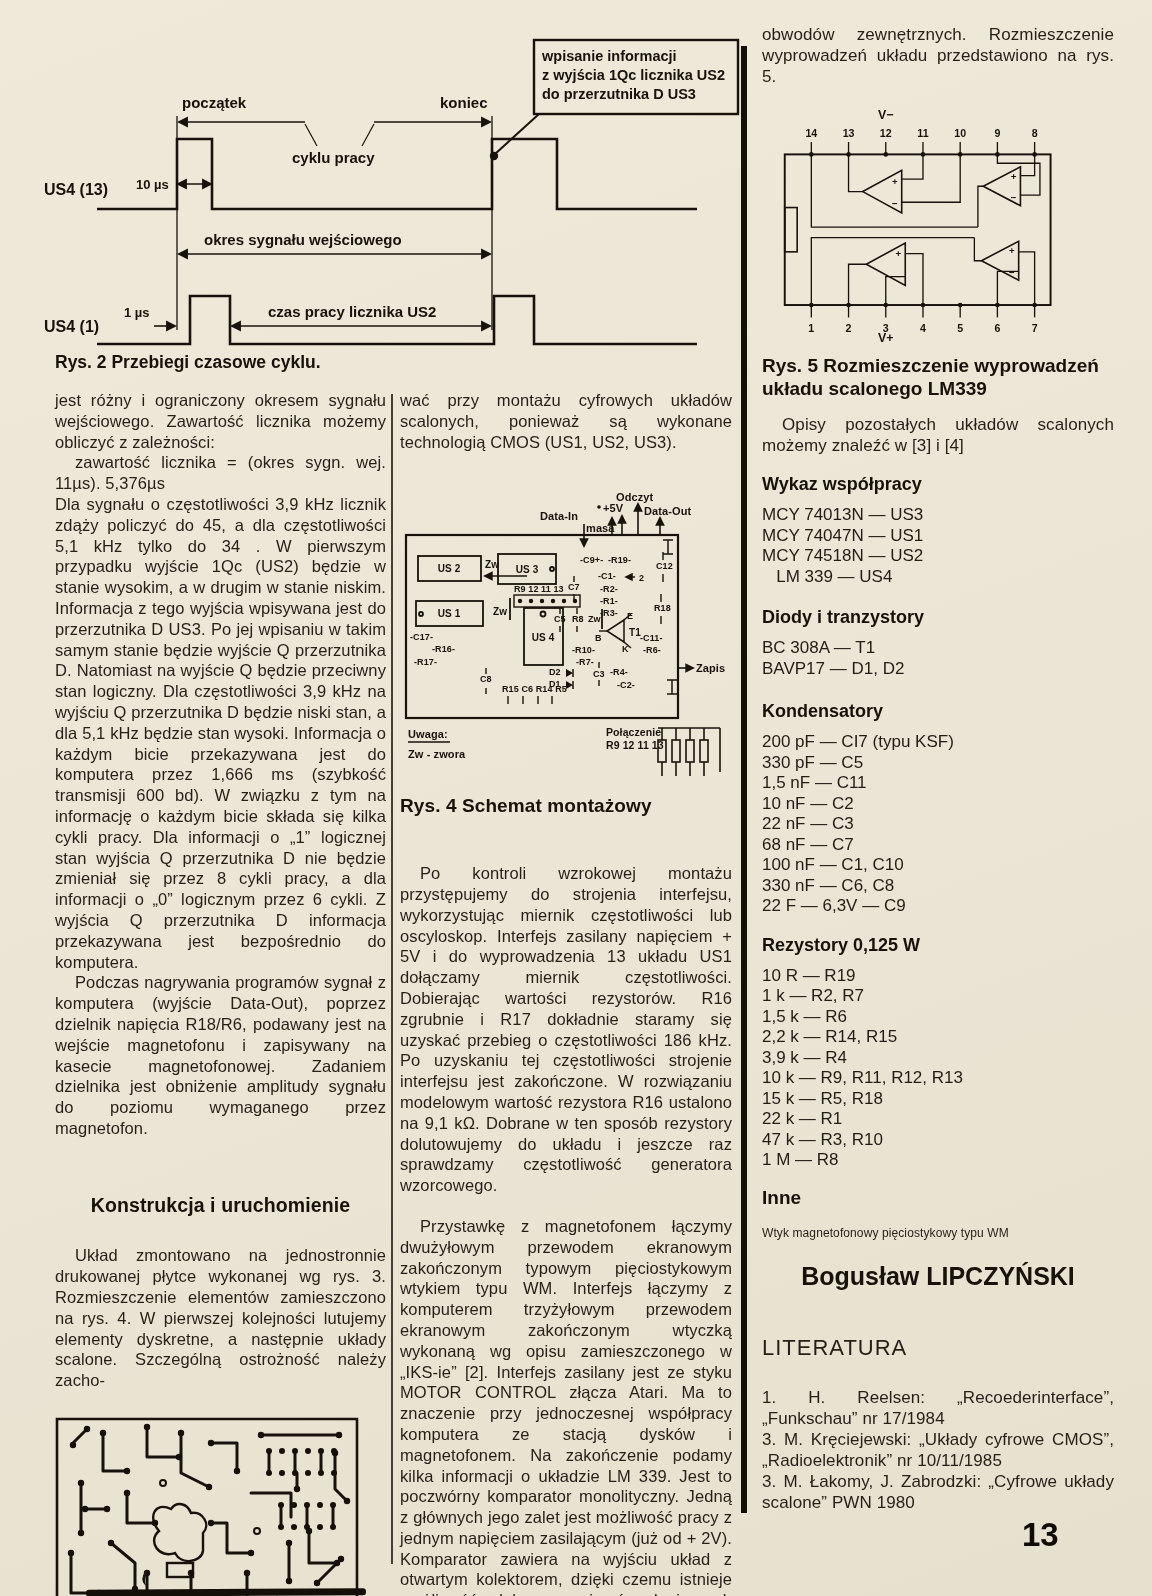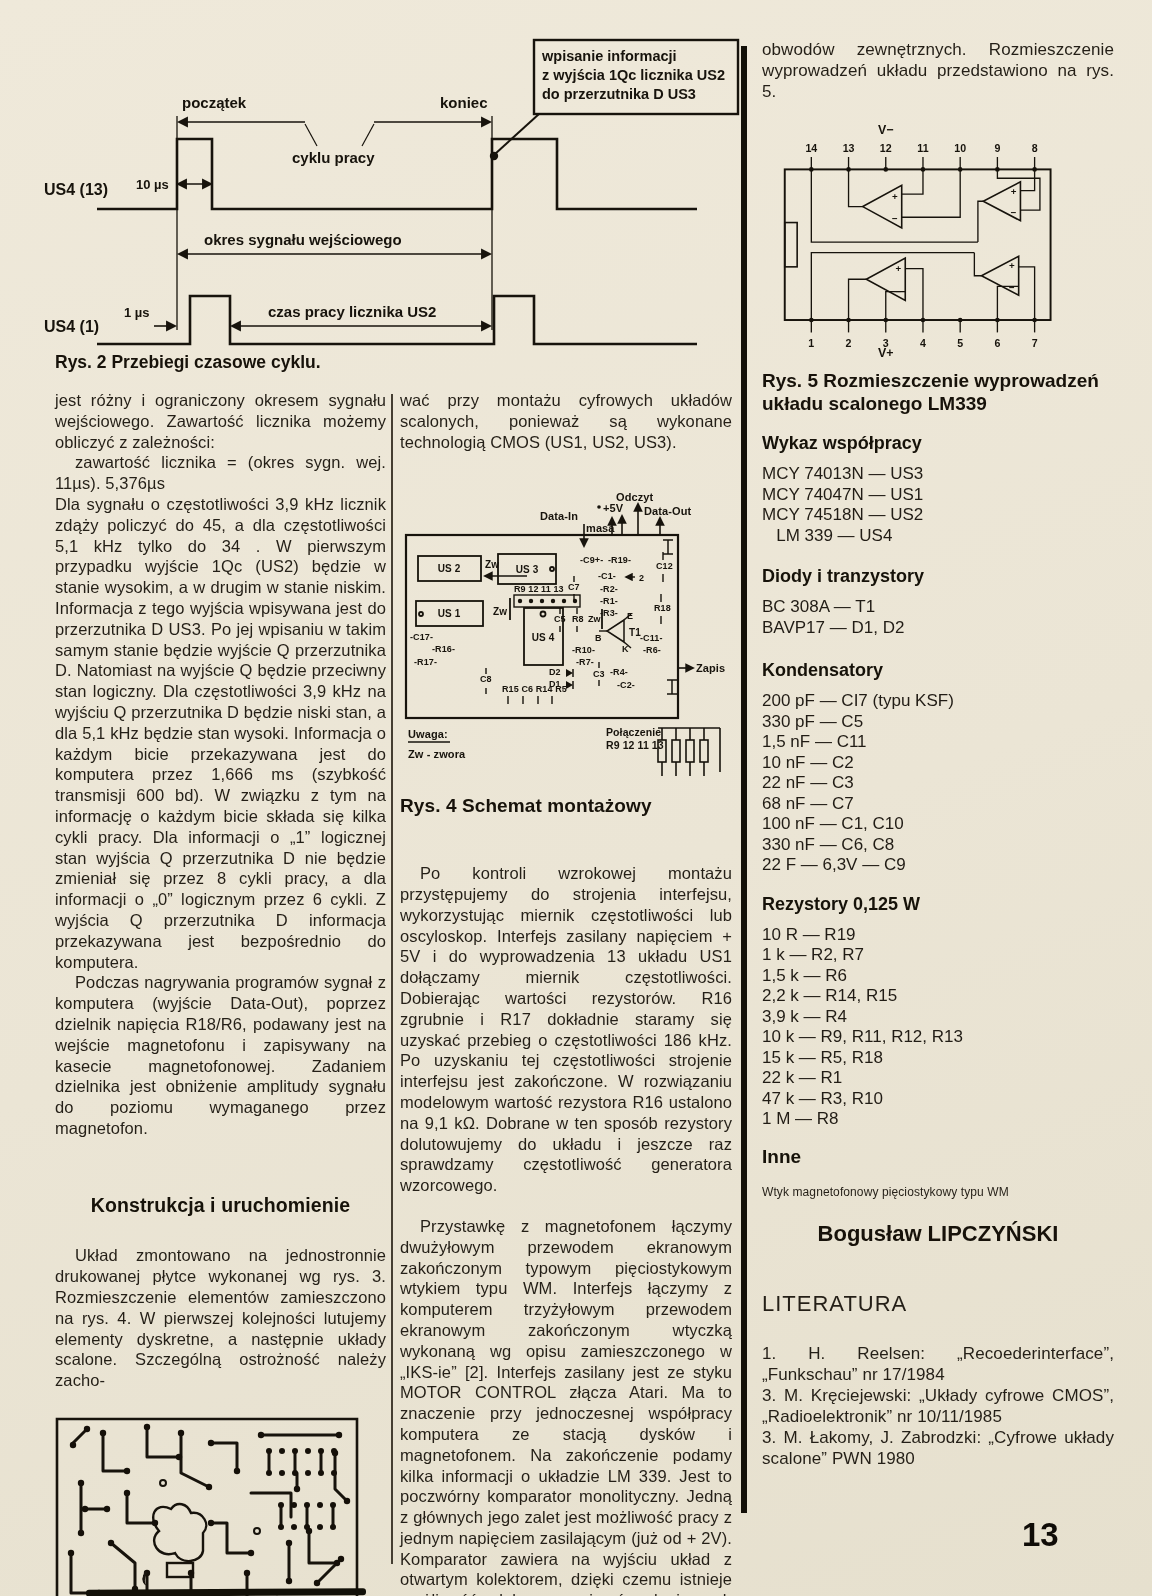--- a/index.html
+++ b/index.html
@@ -12,21 +12,21 @@
   .body-text { font-size:16.5px; line-height:20.8px; text-align:justify; letter-spacing:0.1px; color:#241f17; }
   .body-text p { margin:0; }
   .indent { text-indent:20px; }
   .colhead { font-weight:700; font-size:19.5px; text-align:center; color:#161209; }
   .parthead { font-weight:700; font-size:18px; color:#161209; }
   .pitem { font-size:17px; line-height:20.5px; white-space:pre-wrap; }
   .figcap { font-weight:700; font-size:17.5px; color:#17120a; }
   .figcap-lg { font-weight:700; font-size:19px; color:#17120a; }
   .rule-thick { background:#131008; }
   .rule-thin { background:#453e32; }
-  .author { font-weight:700; font-size:22px; text-align:center; color:#17120a; }
+  .author { font-weight:700; font-size:25px; text-align:center; color:#17120a; }
   .lit-head { font-size:22px; letter-spacing:1px; color:#241f17; }
   .pageno { font-weight:700; font-size:33px; color:#0f0c07; }
   svg { display:block; }
   svg text { font-family:"Liberation Sans",sans-serif; fill:#17130c; }
   .svb { font-weight:700; }
   .ln { stroke:#17130c; fill:none; }
   .artifact { background:#121008; }
 </style>
 </head>
 <body>
@@ -364,21 +364,21 @@
             <line x1="308" y1="274" x2="308" y2="288"></line>
         </g>
       </svg>
     </div>
     <div class="figcap-lg" style="margin-top:6px;">Rys. 4 Schemat montażowy</div>
 
     <p class="indent" style="margin-top:46px;">Po kontroli wzrokowej montażu przystępujemy do strojenia interfejsu, wykorzystując miernik częstotliwości lub oscyloskop. Interfejs zasilany napięciem + 5V i do wyprowadzenia 13 układu US1 dołączamy miernik częstotliwości. Dobierając wartości rezystorów. R16 zgrubnie i R17 dokładnie staramy się uzyskać przebieg o częstotliwości 186 kHz. Po uzyskaniu tej częstotliwości strojenie interfejsu jest zakończone. W rozwiązaniu modelowym wartość rezystora R16 ustalono na 9,1 kΩ. Dobrane w ten sposób rezystory dolutowujemy do układu i jeszcze raz sprawdzamy częstotliwość generatora wzorcowego.</p>
     <p class="indent" style="margin-top:20px;">Przystawkę z magnetofonem łączymy dwużyłowym przewodem ekranowym zakończonym typowym pięciostykowym wtykiem typu WM. Interfejs łączymy z komputerem trzyżyłowym przewodem ekranowym zakończonym wtyczką wykonaną wg opisu zamieszczonego w „IKS-ie” [2]. Interfejs zasilany jest ze styku MOTOR CONTROL złącza Atari. Ma to znaczenie przy jednoczesnej współpracy komputera ze stacją dysków i magnetofonem. Na zakończenie podamy kilka informacji o układzie LM 339. Jest to poczwórny komparator monolityczny. Jedną z głównych jego zalet jest możliwość pracy z jednym napięciem zasilającym (już od + 2V). Komparator zawiera na wyjściu układ z otwartym kolektorem, dzięki czemu istnieje możliwość doboru poziomów logicznych napięcia wyjściowego przez dołączenie</p>
   </div>
 
-  <div class="abs" style="left:762px; top:39px; width:352px;">
+  <div class="abs" style="left:762px; top:24px; width:352px;">
     <p class="body-text" style="font-size:17px; line-height:21px; margin:0;">obwodów zewnętrznych. Rozmieszczenie wyprowadzeń układu przedstawiono na rys. 5.</p>
 
     <div style="margin-top:16px; margin-left:-8px;">
       <svg width="322" height="241" viewBox="0 0 362 272">
         <g class="ln" stroke-width="2.2">
           <rect x="34" y="58" width="300" height="170"></rect>
           <rect x="34" y="118" width="14" height="50" stroke-width="1.8"></rect>
         </g>
         <text class="svb" font-size="14" text-anchor="middle" x="148" y="18">V−</text>
         <text class="svb" font-size="14" text-anchor="middle" x="148" y="270">V+</text>
@@ -458,20 +458,21 @@
           <polyline points="148,228 148,196 170,196"></polyline>
           <polyline points="256,178 248,178 248,152"></polyline>
           <polyline points="274,228 274,190 298,190"></polyline>
           <polyline points="316,228 316,168 298,168"></polyline>
         </g>
       </svg>
     </div>
 
     <div class="figcap-lg" style="margin-top:10px; line-height:23px;">Rys. 5 Rozmieszczenie wyprowadzeń układu scalonego LM339</div>
 
+    <p class="body-text indent" style="font-size:17px; line-height:21px; margin-top:14px;">Opisy pozostałych układów scalonych możemy znaleźć w [3] i [4]</p>
 
     <div class="parthead" style="margin-top:18px;">Wykaz współpracy</div>
     <div style="margin-top:10px;">
       <div class="pitem">MCY 74013N — US3</div>
       <div class="pitem">MCY 74047N — US1</div>
       <div class="pitem">MCY 74518N — US2</div>
       <div class="pitem">   LM 339 — US4</div>
     </div>
 
     <div class="parthead" style="margin-top:20px;">Diody i tranzystory</div>

